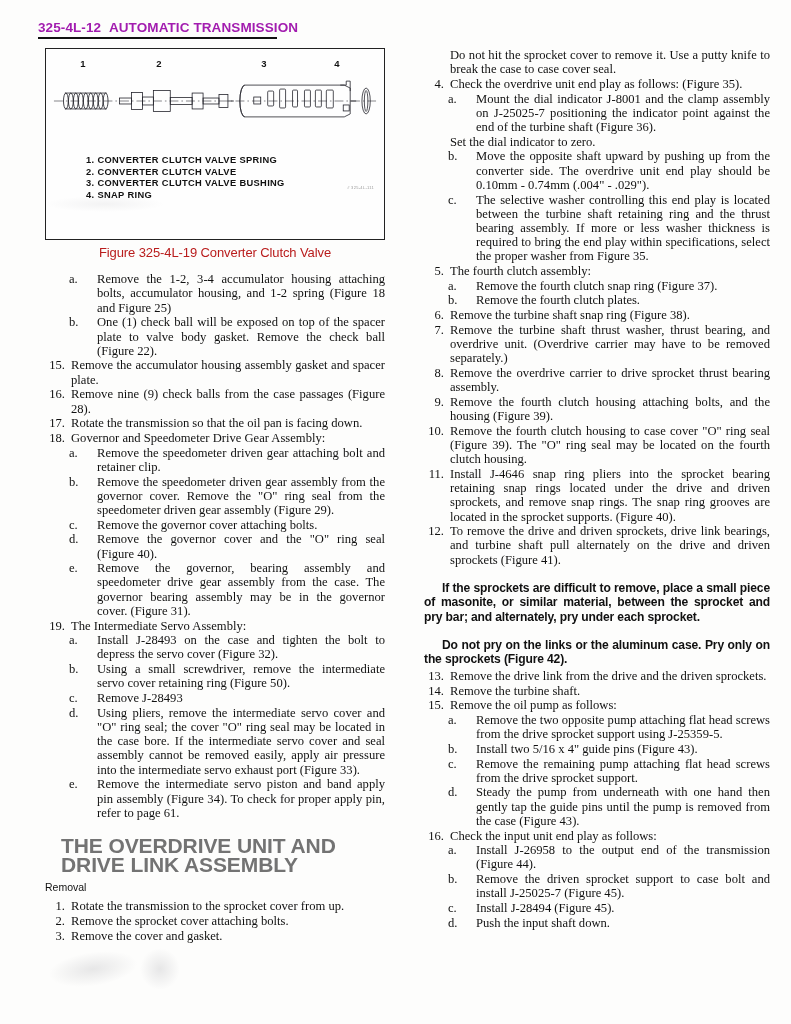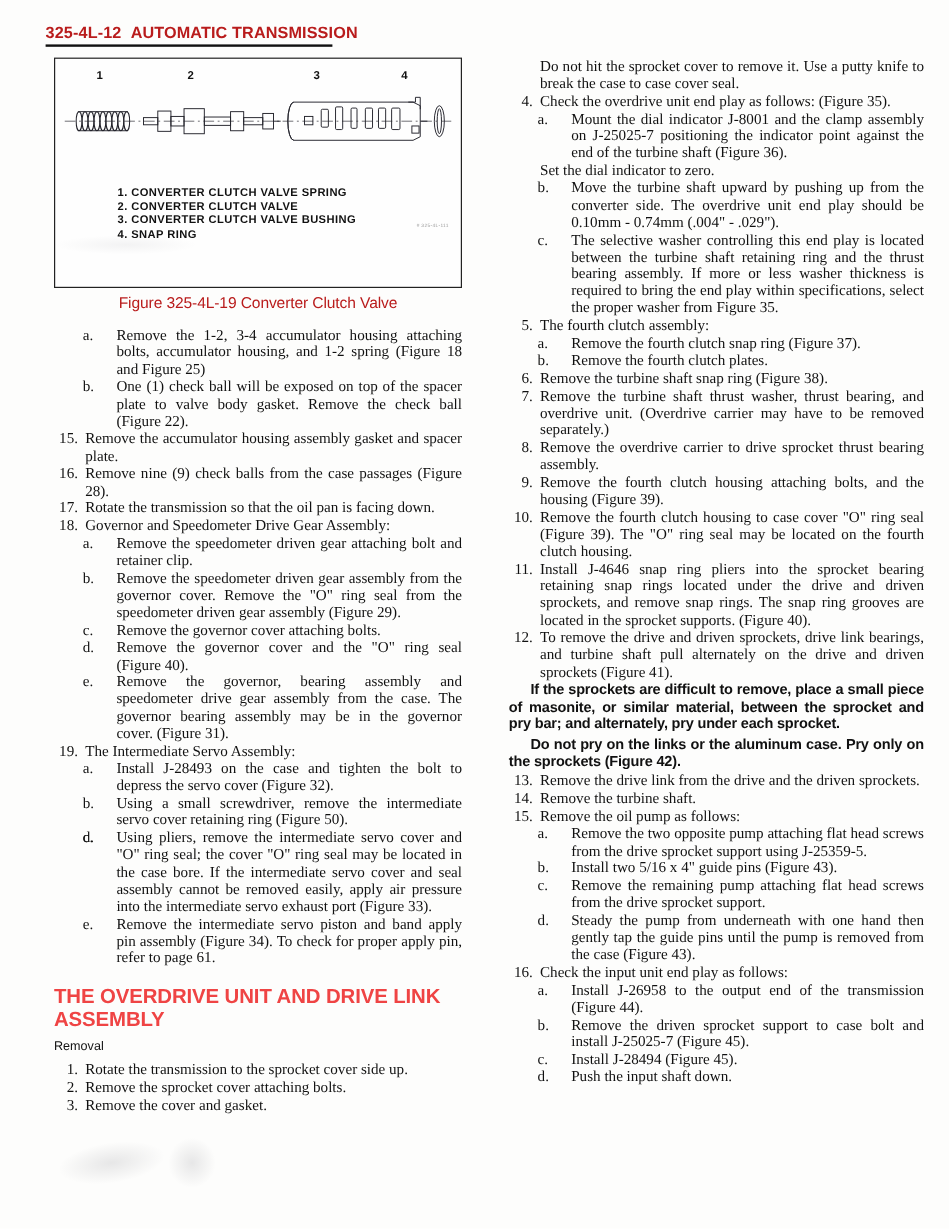--- a/index.html
+++ b/index.html
@@ -25,21 +25,21 @@
     position: absolute;
     left: 38px;
     top: 20px;
     width: 420px;
   }
   .runhead-text {
     font-family: "Liberation Sans", "DejaVu Sans", sans-serif;
     font-weight: bold;
     font-size: 13.5px;
     letter-spacing: 0.1px;
-    color: #b91c1c;
+    color: #a21caf;
     white-space: nowrap;
   }
   .runhead-rule {
     margin-top: 2px;
     border-bottom: 2px solid #111;
     width: 239px;
   }
   
   .col {
     position: absolute;
@@ -73,21 +73,21 @@
   .callout {
     position: absolute;
     font-family: "Liberation Sans", "DejaVu Sans", sans-serif;
     font-weight: bold;
     font-size: 9.5px;
     color: #111;
     transform: translateX(-50%);
   }
   .legend {
     position: absolute;
-    left: 52px;
+    left: 40px;
     top: 106px;
     font-family: "Liberation Sans", "DejaVu Sans", sans-serif;
     font-weight: bold;
     font-size: 9.3px;
     line-height: 11.6px;
     letter-spacing: 0.35px;
     color: #111;
   }
   .figcode {
     position: absolute;
@@ -145,35 +145,35 @@
     text-align: justify;
   }
   p.plain.indent-n { padding-left: 26px; }
 
   
   p.warn {
     font-family: "Liberation Sans", "DejaVu Sans", sans-serif;
     font-weight: bold;
     font-size: 12.1px;
     line-height: 14.4px;
-    margin: 0 0 2px 0;
+    margin: 14px 0 2px 0;
     text-align: justify;
     text-indent: 18px;
     letter-spacing: -0.15px;
   }
 
   
   h2.section {
     font-family: "Liberation Sans", "DejaVu Sans", sans-serif;
     font-weight: bold;
-    font-size: 17px;
+    font-size: 21px;
     line-height: 19px;
-    margin: 16px 0 6px 0;
+    margin: 16px 0 6px 16px;
     letter-spacing: -0.1px;
-    color: #ef4444;
+    color: #737373;
   }
   h3.sub {
     font-family: "Liberation Sans", "DejaVu Sans", sans-serif;
     font-weight: normal;
     font-size: 10.5px;
     margin: 0 0 5px 0;
     color: #111;
   }
   
   .smudge {
@@ -346,38 +346,39 @@
       <li class="item a">
         <span class="mark">a.</span>
         <span class="body-text">Install J-28493 on the case and tighten the bolt to depress the servo cover (Figure 32).</span>
       </li>
       <li class="item a">
         <span class="mark">b.</span>
         <span class="body-text">Using a small screwdriver, remove the intermediate servo cover retaining ring (Figure 50).</span>
       </li>
       <li class="item a">
         <span class="mark">c.</span>
+        <span class="body-text">Remove J-28493</span>
       </li>
       <li class="item a">
         <span class="mark">d.</span>
         <span class="body-text">Using pliers, remove the intermediate servo cover and "O" ring seal; the cover "O" ring seal may be located in the case bore. If the intermediate servo cover and seal assembly cannot be removed easily, apply air pressure into the intermediate servo exhaust port (Figure 33).</span>
       </li>
       <li class="item a">
         <span class="mark">e.</span>
         <span class="body-text">Remove the intermediate servo piston and band apply pin assembly (Figure 34). To check for proper apply pin, refer to page 61.</span>
       </li>
     </ol>
 
     <h2 class="section">THE OVERDRIVE UNIT AND DRIVE LINK ASSEMBLY</h2>
     <h3 class="sub">Removal</h3>
 
     <ol class="lvl1">
       <li class="item n">
         <span class="mark">1.</span>
-        <span class="body-text">Rotate the transmission to the sprocket cover side up.</span>
+        <span class="body-text">Rotate the transmission to the sprocket cover from up.</span>
       </li>
       <li class="item n">
         <span class="mark">2.</span>
         <span class="body-text">Remove the sprocket cover attaching bolts.</span>
       </li>
       <li class="item n">
         <span class="mark">3.</span>
         <span class="body-text">Remove the cover and gasket.</span>
       </li>
     </ol>
@@ -398,21 +399,21 @@
         <span class="mark">a.</span>
         <span class="body-text">Mount the dial indicator J-8001 and the clamp assembly on J-25025-7 positioning the indicator point against the end of the turbine shaft (Figure 36).</span>
       </li>
     </ol>
 
     <p class="plain indent-n">Set the dial indicator to zero.</p>
 
     <ol class="lvl2">
       <li class="item a">
         <span class="mark">b.</span>
-        <span class="body-text">Move the turbine shaft upward by pushing up from the converter side. The overdrive unit end play should be 0.10mm - 0.74mm (.004" - .029").</span>
+        <span class="body-text">Move the opposite shaft upward by pushing up from the converter side. The overdrive unit end play should be 0.10mm - 0.74mm (.004" - .029").</span>
       </li>
       <li class="item a">
         <span class="mark">c.</span>
         <span class="body-text">The selective washer controlling this end play is located between the turbine shaft retaining ring and the thrust bearing assembly. If more or less washer thickness is required to bring the end play within specifications, select the proper washer from Figure 35.</span>
       </li>
     </ol>
 
     <ol class="lvl1">
       <li class="item n">
         <span class="mark">5.</span>

